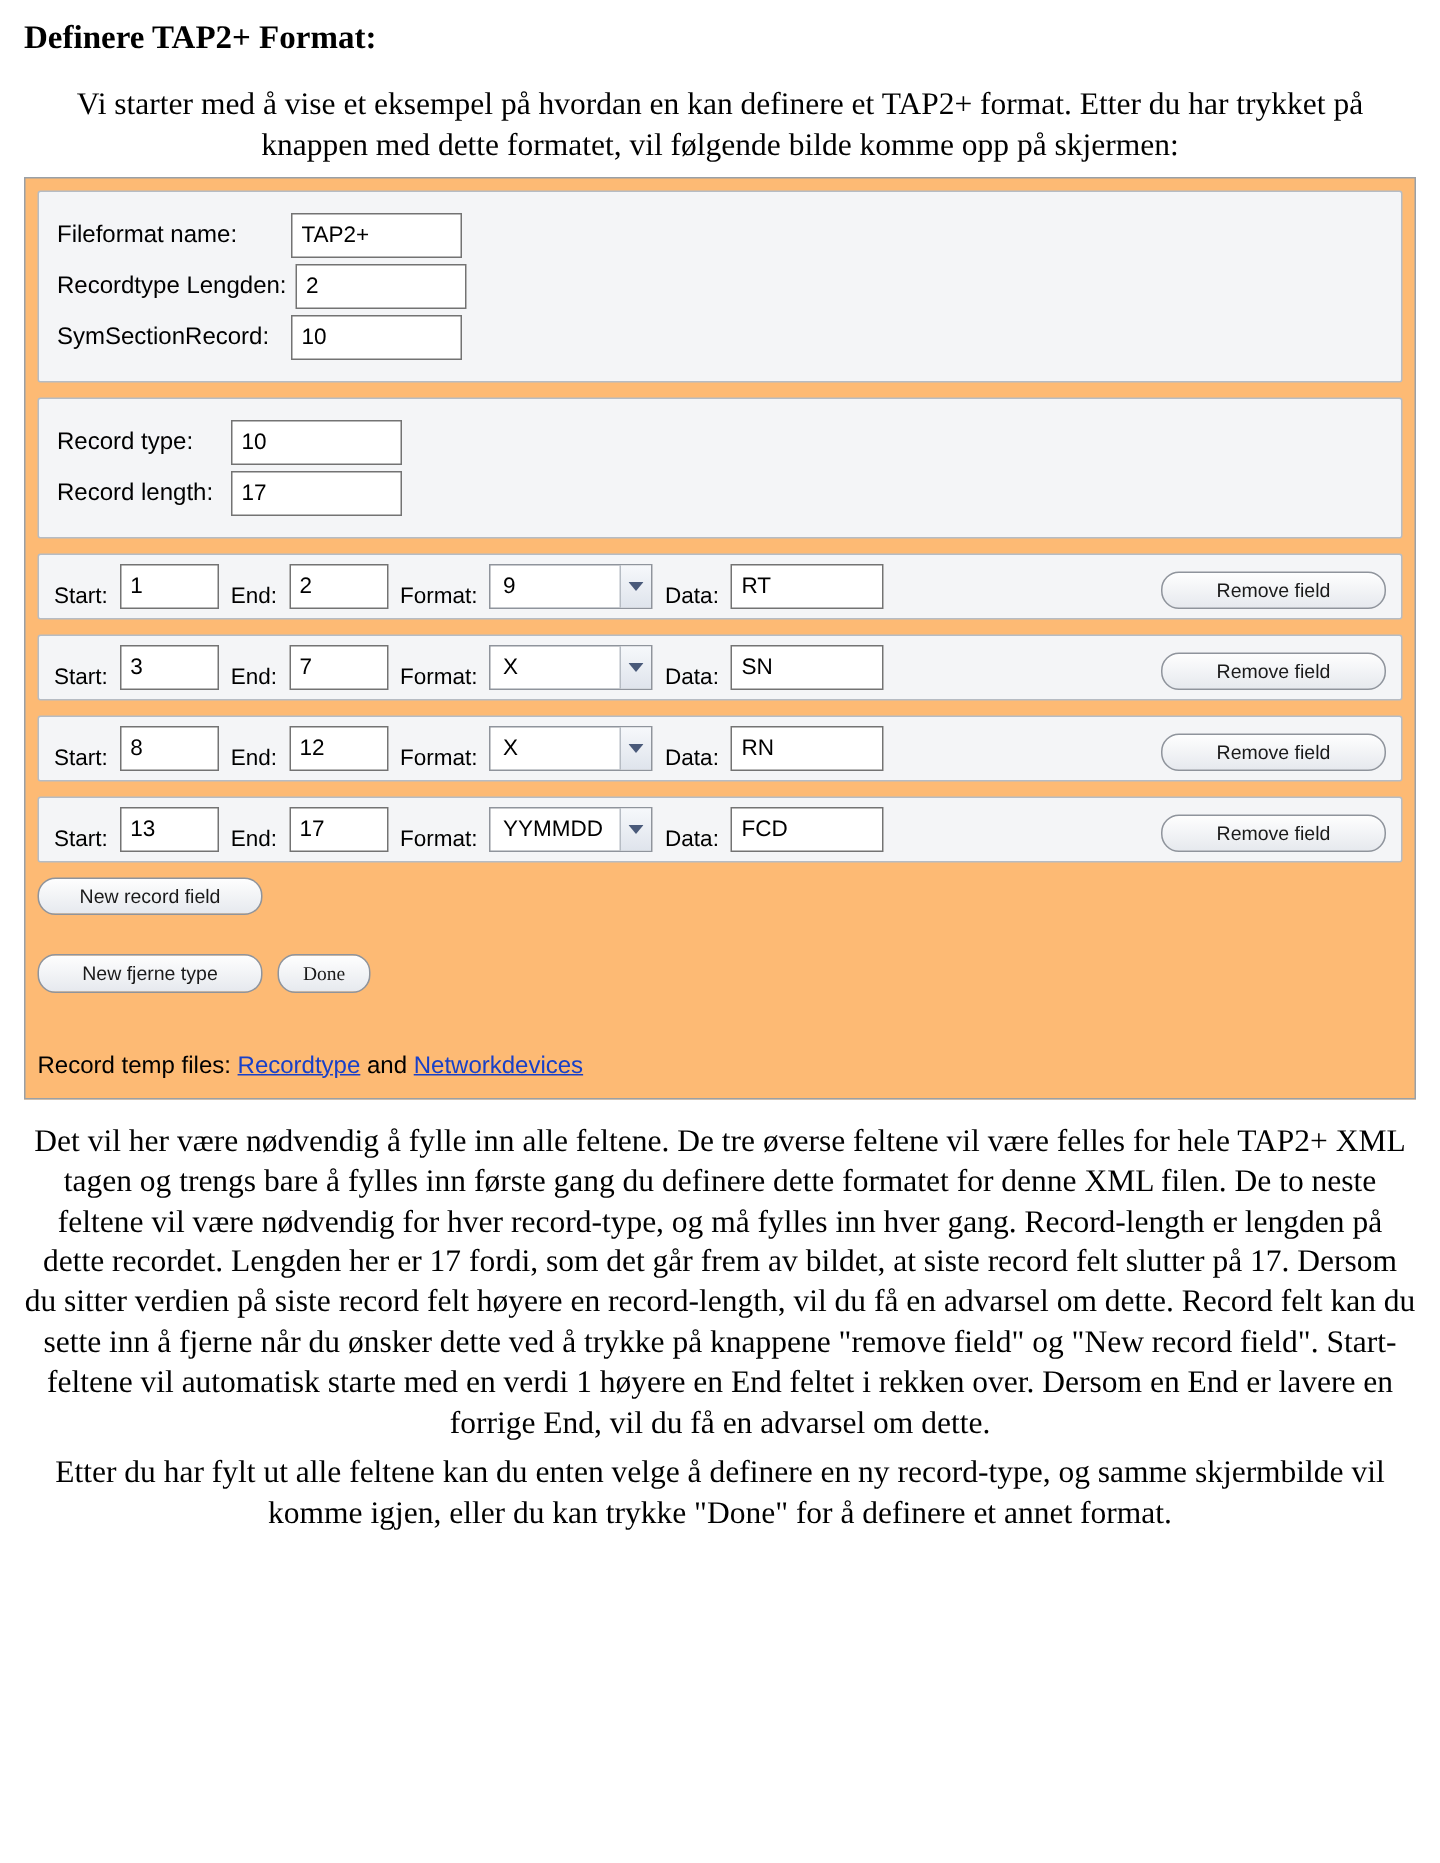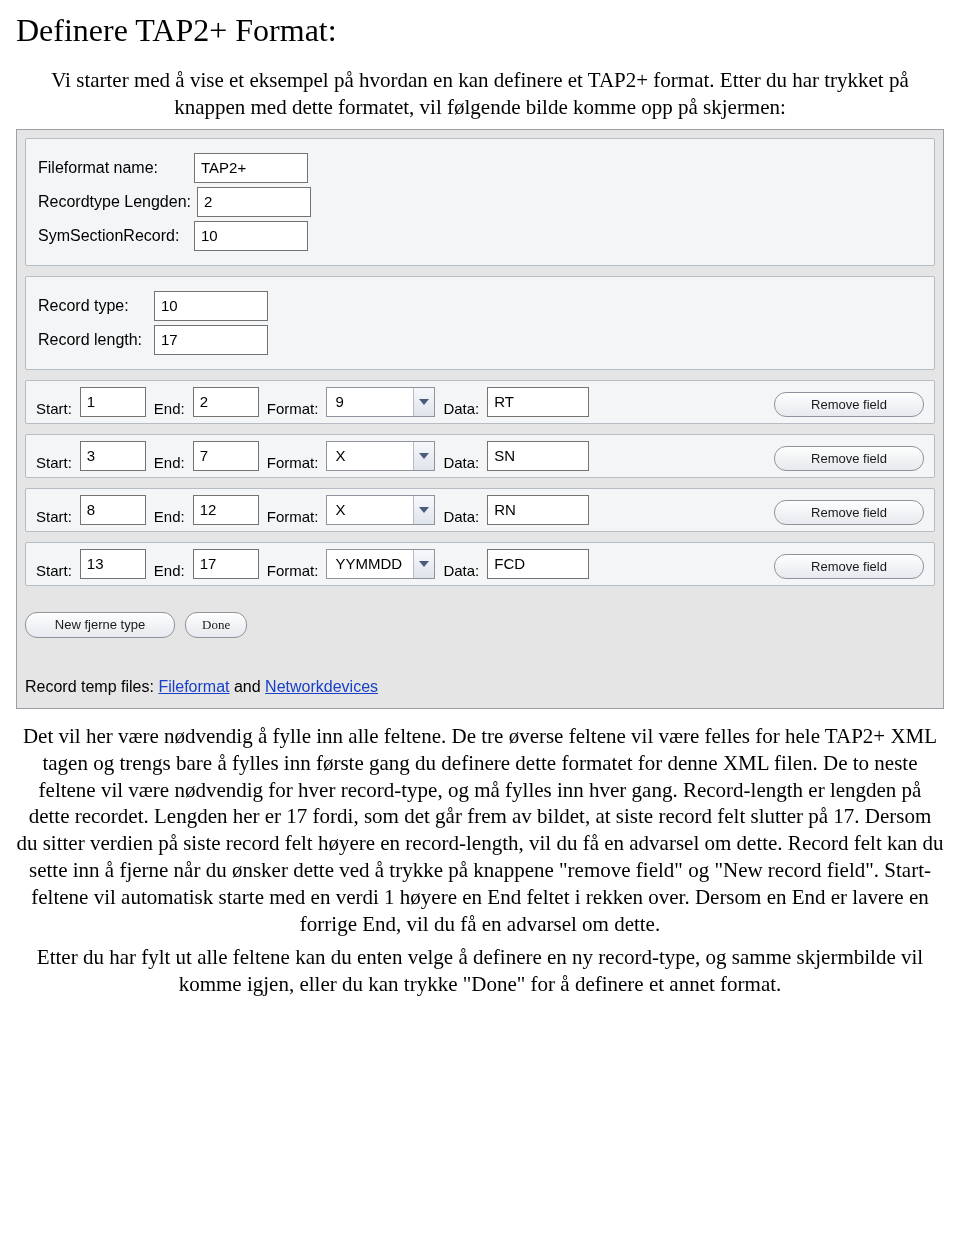--- a/index.html
+++ b/index.html
@@ -6,34 +6,34 @@
     margin: 0;
     padding: 12px 16px;
     font-family: "Times New Roman", Times, serif;
     font-size: 21px;
     color: #000;
     background: #fff;
     width: 960px;
     box-sizing: border-box;
   }
   h1.title {
-    font-weight: normal;
-    font-size: 32px;
+    font-weight: bold;
+    font-size: 22px;
     margin: 0 0 18px 0;
   }
   p.intro, p.body {
     margin: 0 0 6px 0;
     line-height: 1.28;
     text-align: center;
   }
   .form-outer {
     border: 1px solid #9aa0a6;
     margin: 8px 0 14px 0;
     padding: 8px;
-    background: #e5e5e5;
+    background: #fdba74;
     font-family: Arial, Helvetica, sans-serif;
     font-size: 16px;
   }
   .panel {
     border: 1px solid #b6bcc4;
     background: #f4f5f7;
     padding: 10px 12px;
     margin-bottom: 10px;
     border-radius: 2px;
   }
@@ -229,26 +229,29 @@
             <path d="M0 0 L5 6 L10 0 Z" fill="#4a5a7a"></path>
           </svg>
         </span>
     </div>
     <span class="label-sm">Data:</span>
     <input class="tf tf-data" value="FCD" style="">
     <div class="spacer"></div>
     <button class="btn wide">Remove field</button>
   </div>
 
+  <div class="btn-row">
+    <button class="btn wide">New record field</button>
+  </div>
 
   <div class="btn-row" style="margin-top:26px">
     <button class="btn wide">New fjerne type</button>
     <button class="btn sm">Done</button>
   </div>
 
   <div class="temp-line">
-    <span>Record temp files: </span><a>Fileformat</a><span> and </span><a>Networkdevices</a>
+    <span>Record temp files: </span><a>Recordtype</a><span> and </span><a>Networkdevices</a>
   </div>
 
 </div>
 
 <p class="body">Det vil her være nødvendig å fylle inn alle feltene. De tre øverse feltene vil være felles for hele TAP2+ XML tagen og trengs bare å fylles inn første gang du definere dette formatet for denne XML filen. De to neste feltene vil være nødvendig for hver record-type, og må fylles inn hver gang. Record-length er lengden på dette recordet. Lengden her er 17 fordi, som det går frem av bildet, at siste record felt slutter på 17. Dersom du sitter verdien på siste record felt høyere en record-length, vil du få en advarsel om dette. Record felt kan du sette inn å fjerne når du ønsker dette ved å trykke på knappene "remove field" og "New record field". Start-feltene vil automatisk starte med en verdi 1 høyere en End feltet i rekken over. Dersom en End er lavere en forrige End, vil du få en advarsel om dette.</p>
 <p class="body">Etter du har fylt ut alle feltene kan du enten velge å definere en ny record-type, og samme skjermbilde vil komme igjen, eller du kan trykke "Done" for å definere et annet format.</p>
 
 </body></html>

